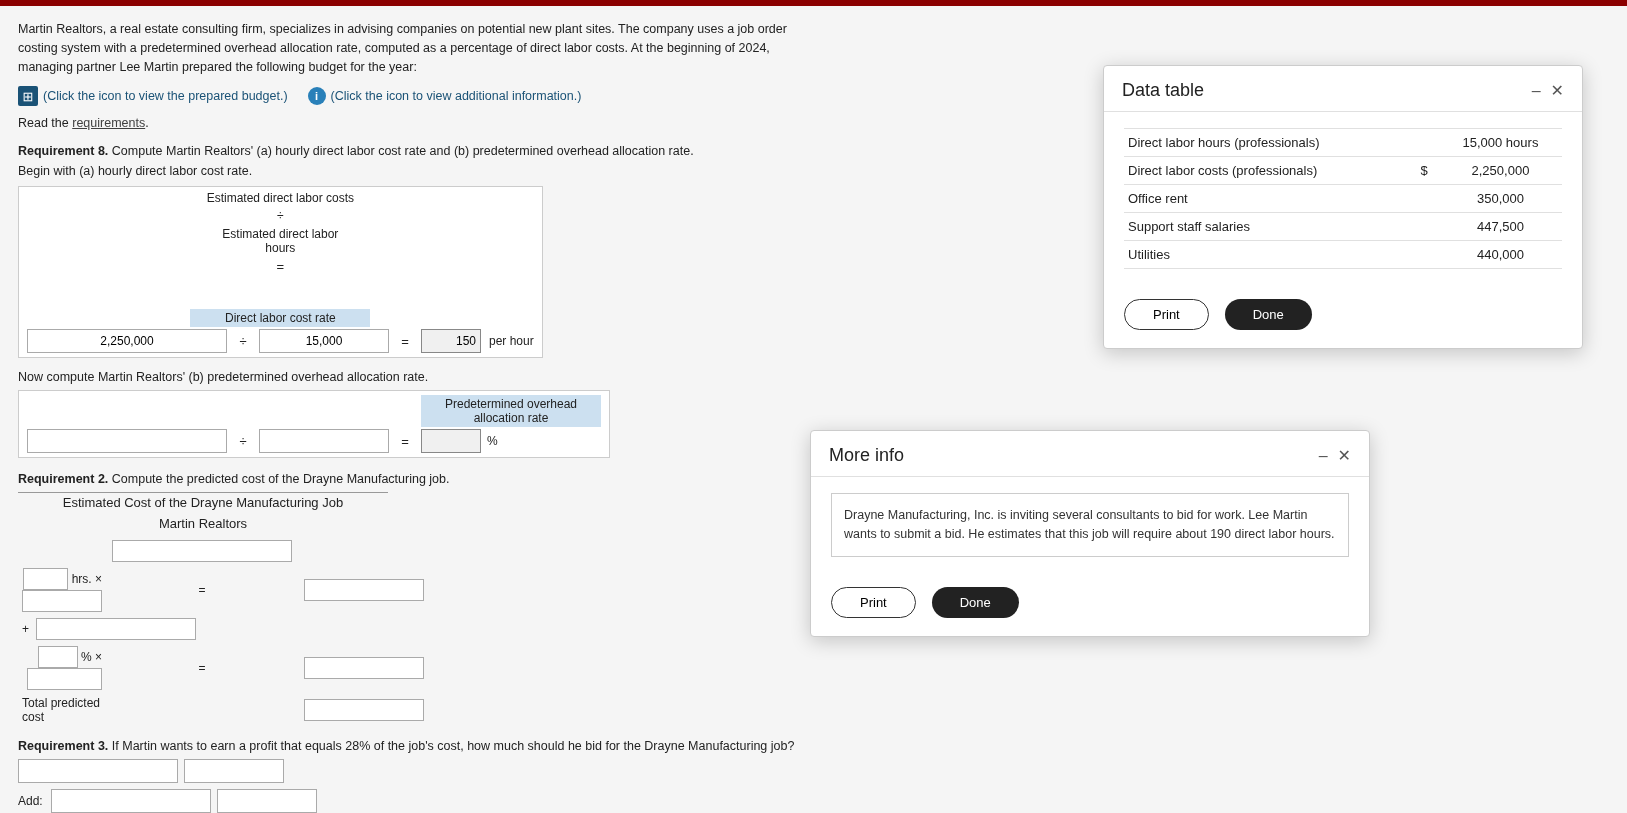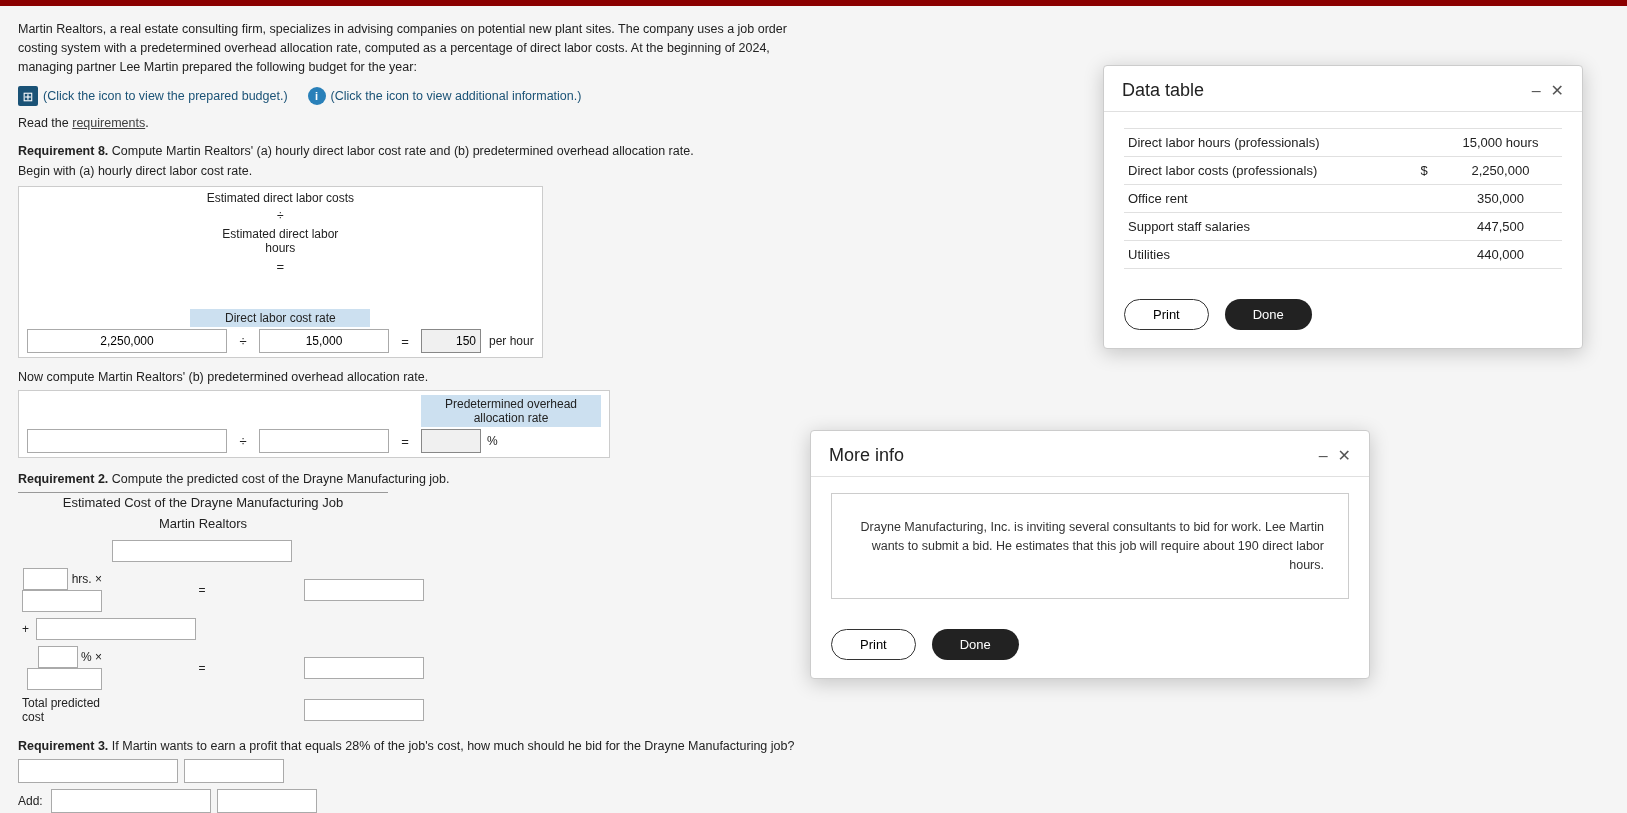--- a/index.html
+++ b/index.html
@@ -208,26 +208,25 @@
       border: none;
       background: #222;
       color: white;
       border-radius: 20px;
       padding: 7px 28px;
       font-size: 13px;
       cursor: pointer;
     }
     .more-info-text {
       border: 1px solid #ccc;
-      padding: 24px;
+      padding: 12px;
       font-size: 12.5px;
       line-height: 1.5;
       background: white;
       color: #333;
-      text-align: right;
     }
   </style>
 </head>
 <body>
 
 <div class="top-bar"></div>
 
 <div class="main-content">
 
   

